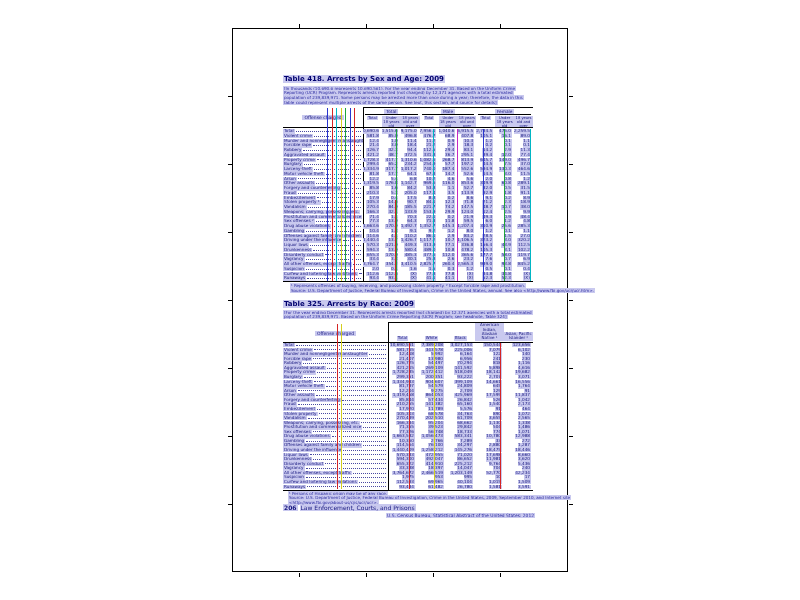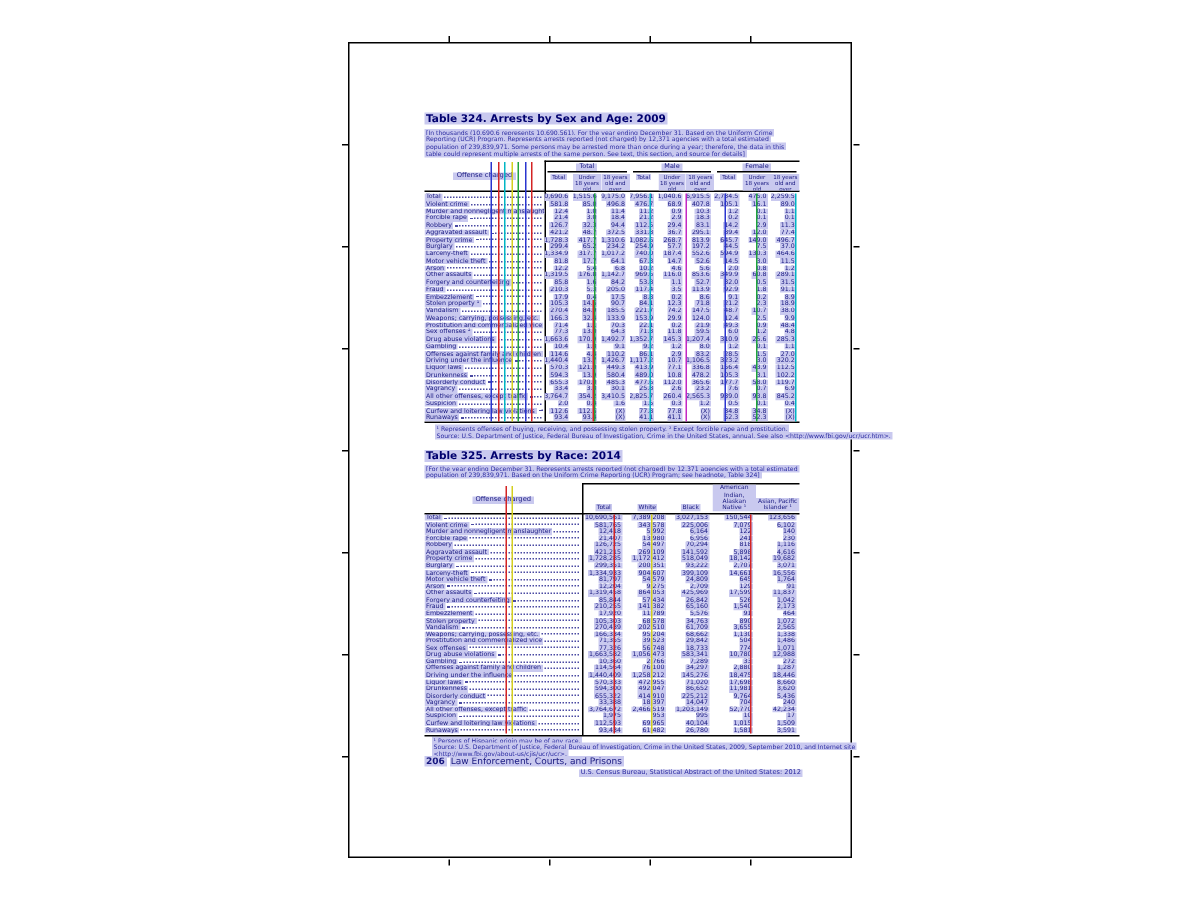--- a/index.html
+++ b/index.html
@@ -64,22 +64,22 @@
   #footer-right { position:absolute; left:283px; top:513px; width:252px; text-align:right;
     font-size:4.4px; line-height:5px; }
   #footer-right span { background:#c9c9ef; color:#2a2aa0; padding:0 1px; }
 </style>
 </head>
 <body>
 
 <div id="canvas">
   <div id="frame"></div>
 
-  <div id="title1">Table 324. Arrests by Sex and Age: 2009</div>
-  <div id="title2">Table 325. Arrests by Race: 2014</div>
+  <div id="title1">Table 418. Arrests by Sex and Age: 2009</div>
+  <div id="title2">Table 325. Arrests by Race: 2009</div>
 
   <div id="offense1">
     <i>Offense charged</i>
   </div>
   <div id="offense2">
     <i>Offense charged</i>
   </div>
 
   <div id="footer-left">
     <span class="pn">206</span><span class="sec">Law Enforcement, Courts, and Prisons</span>

